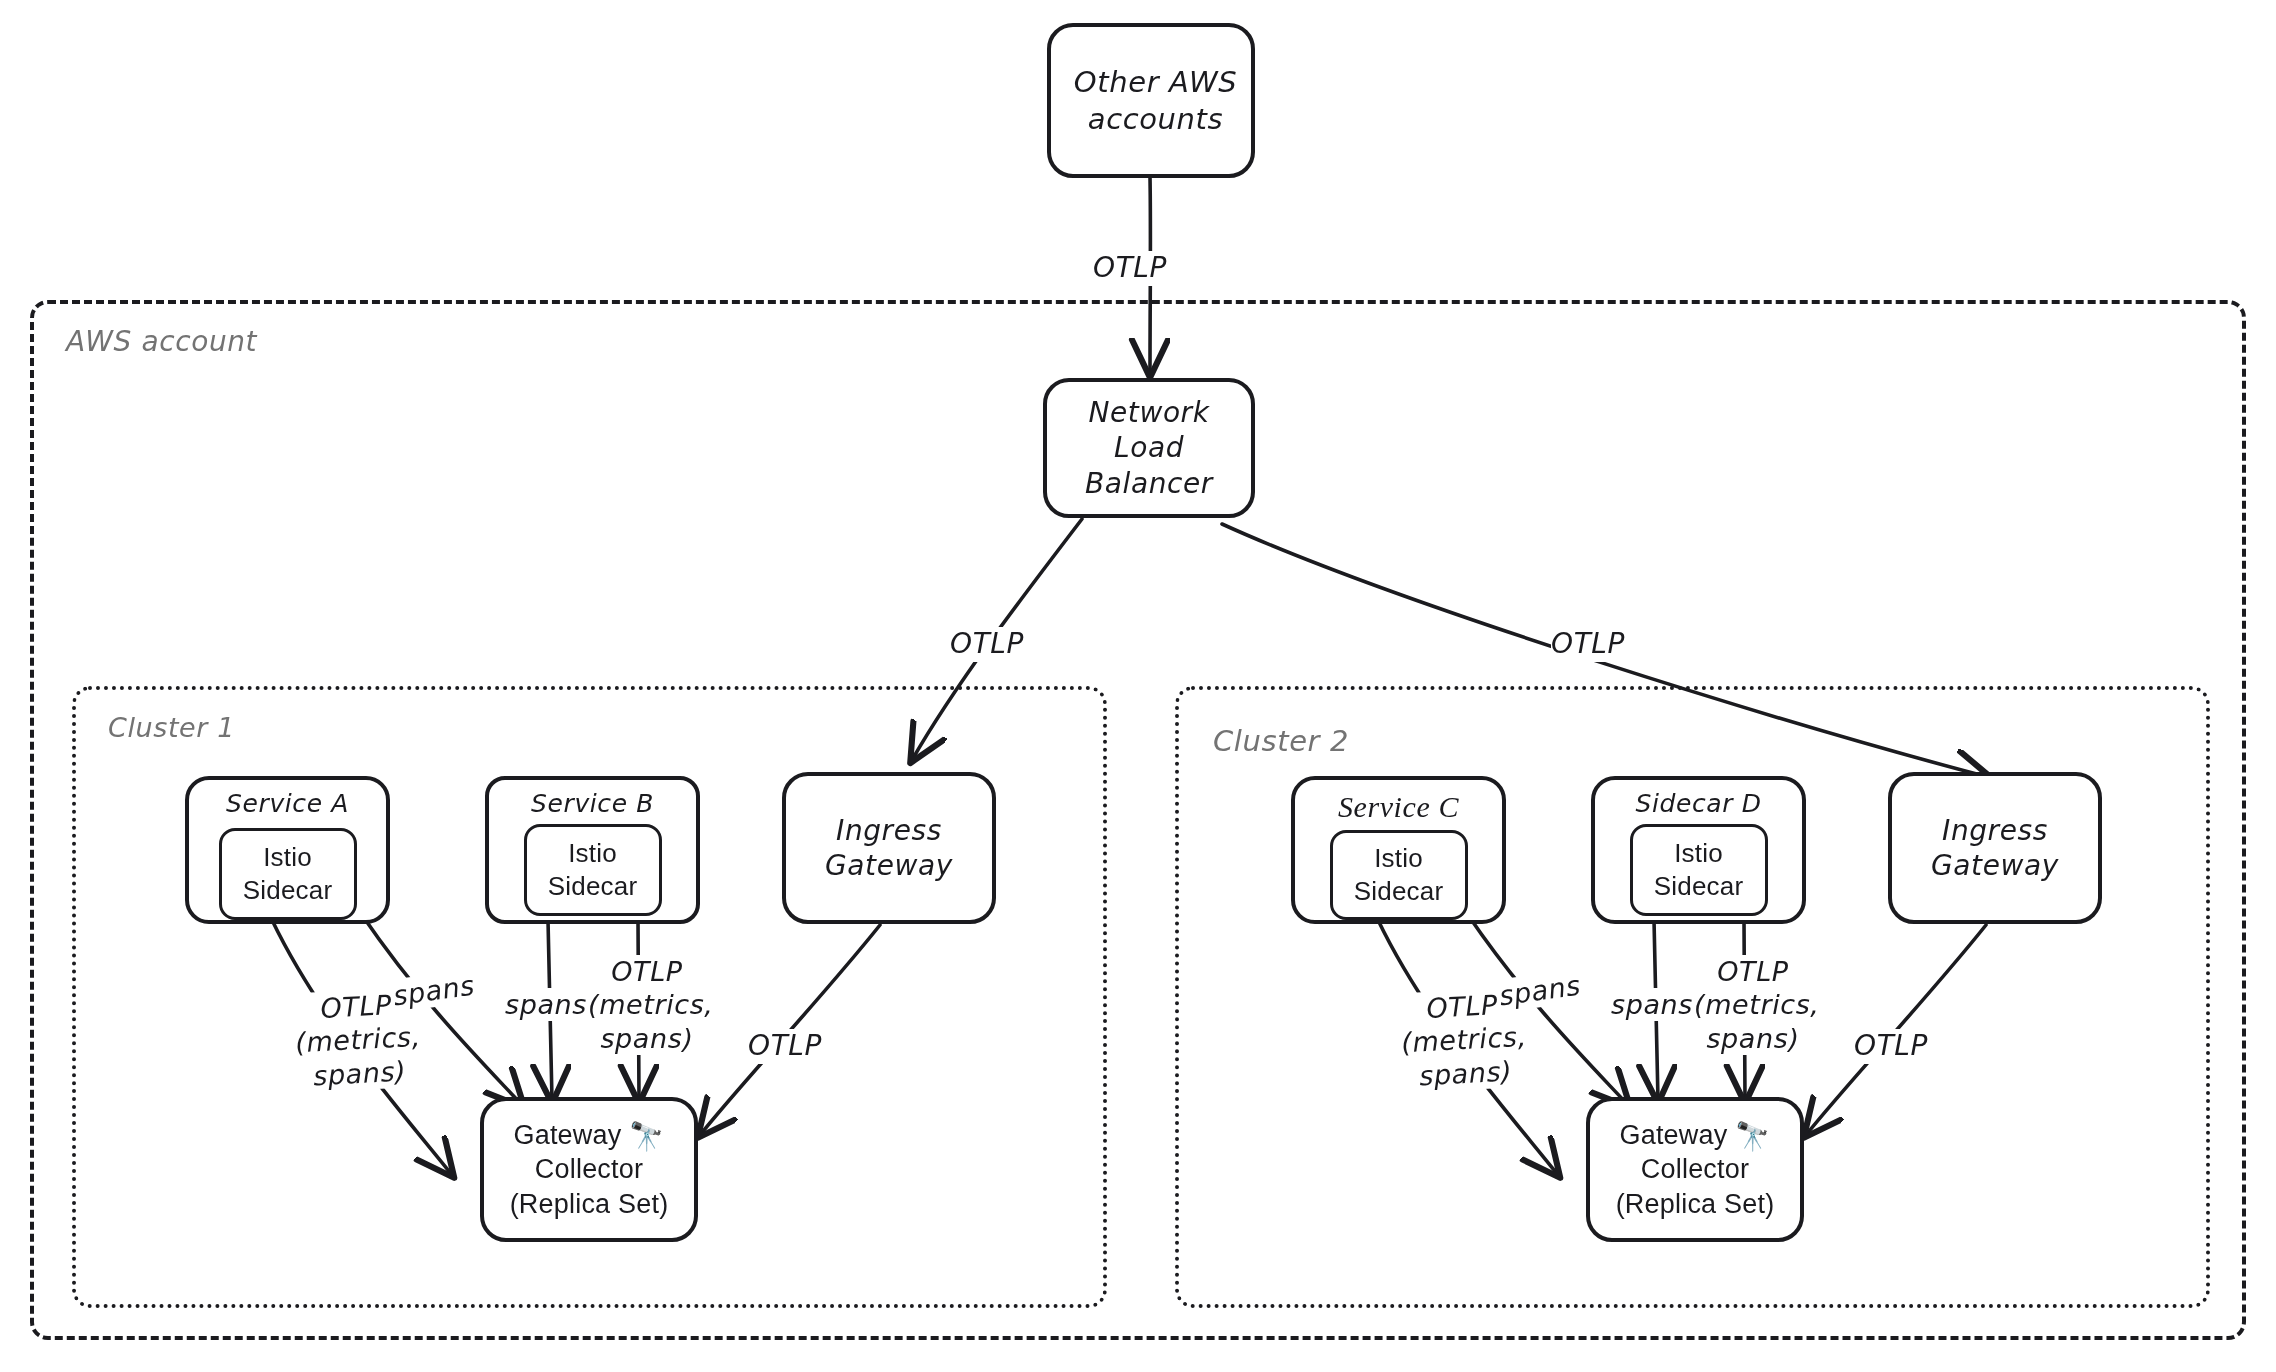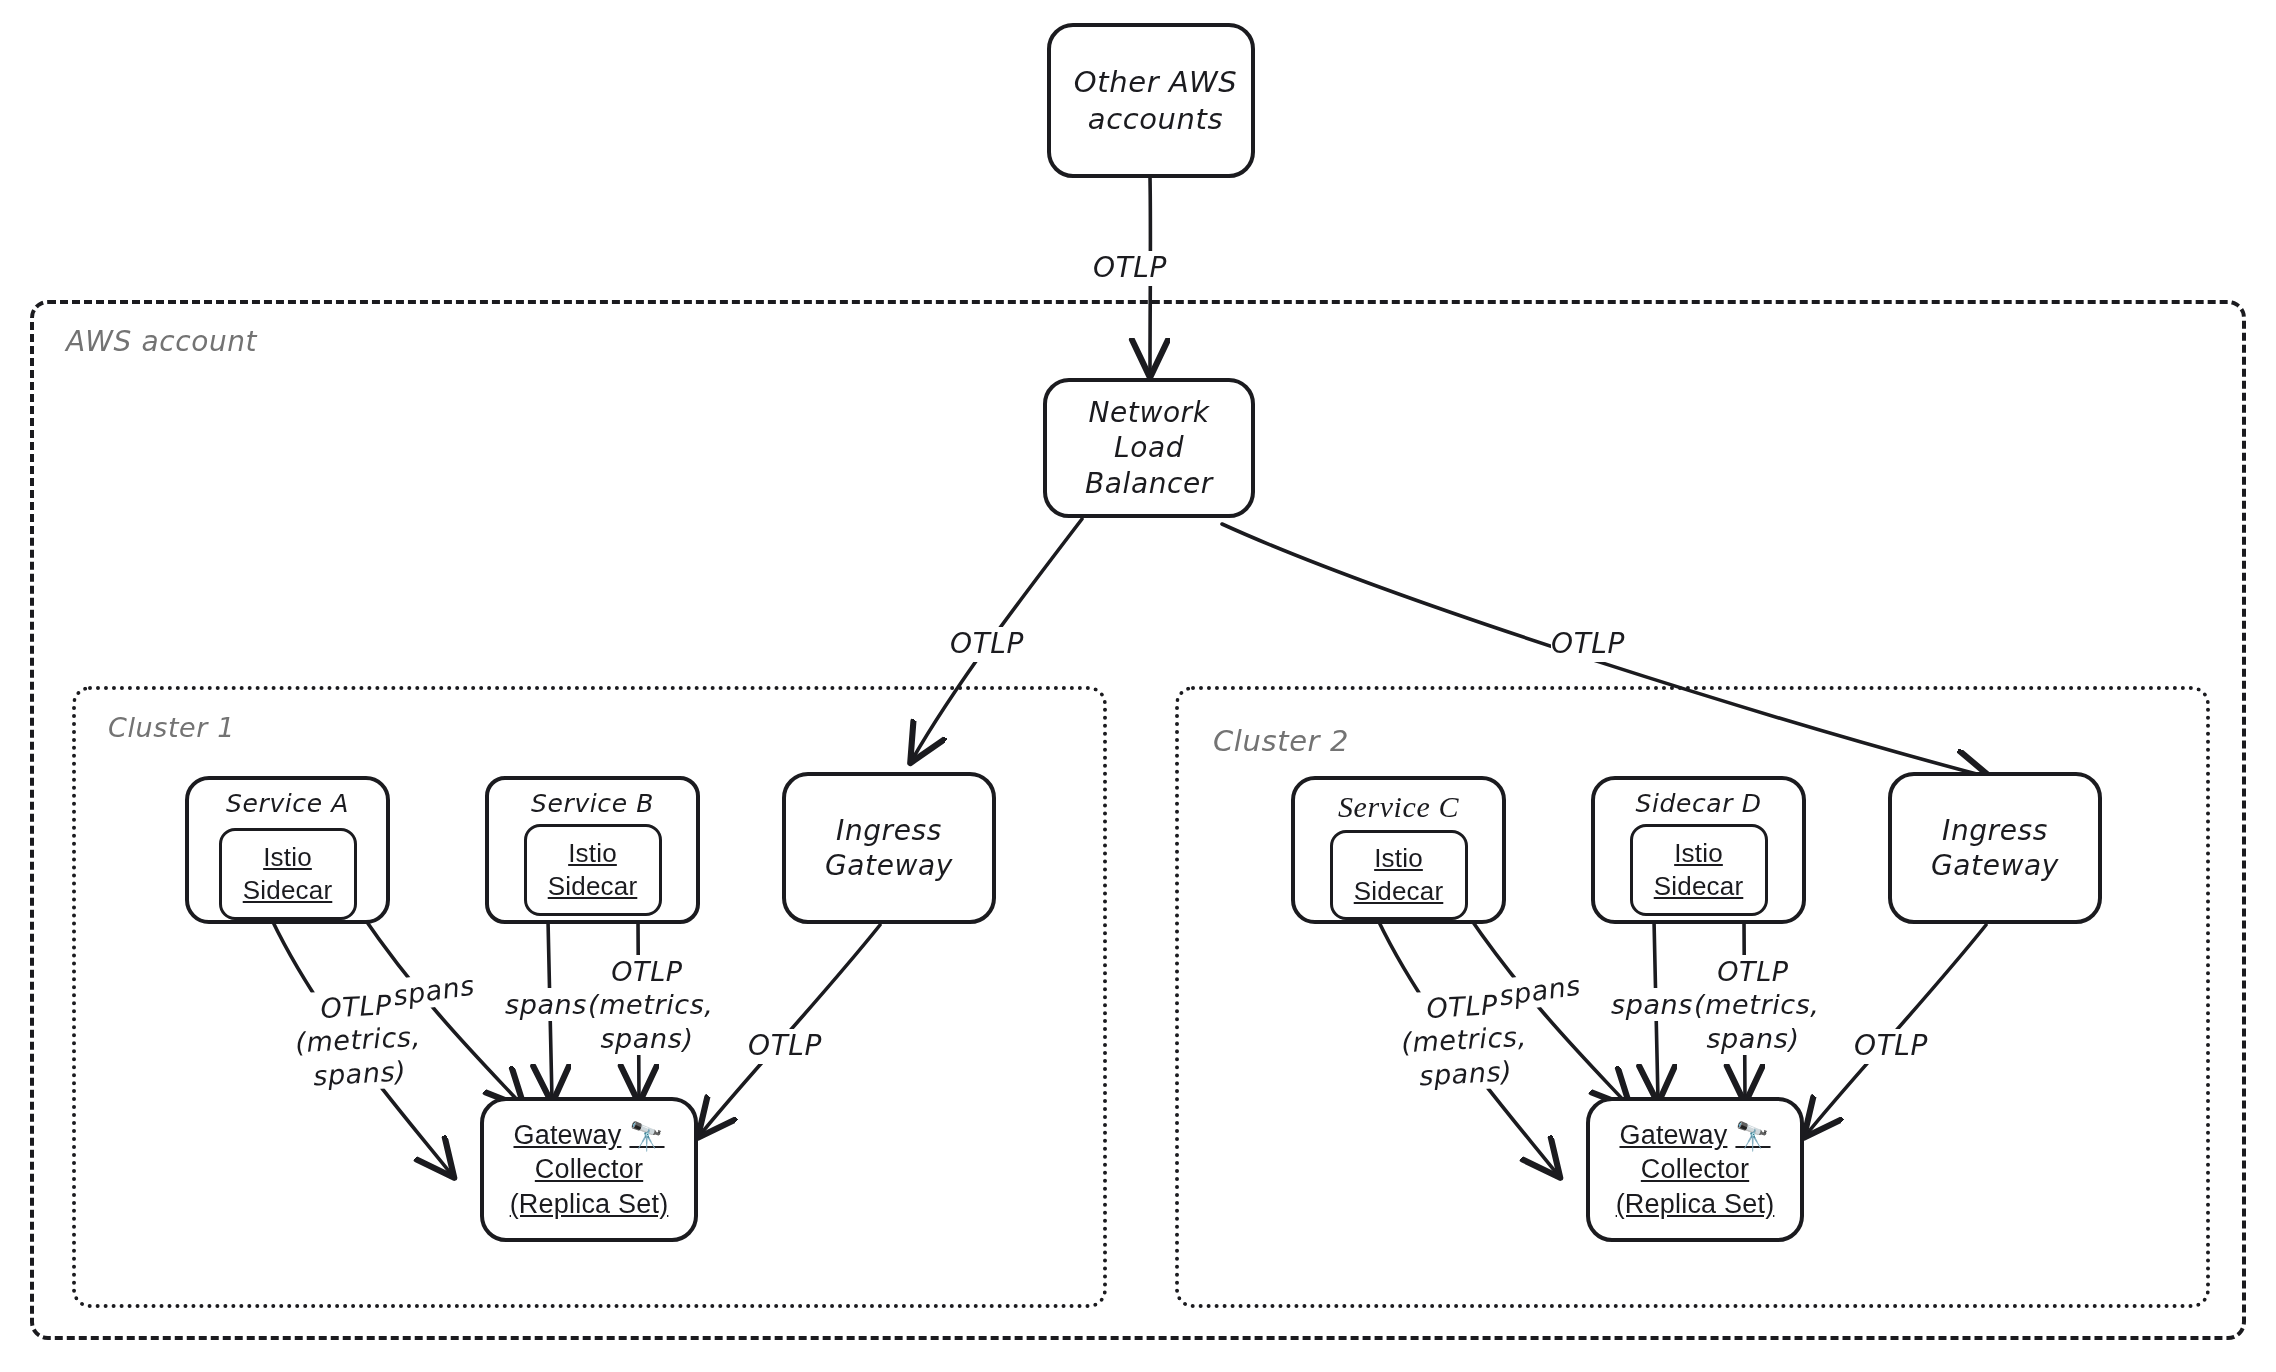--- a/index.html
+++ b/index.html
@@ -41,21 +41,20 @@
   .hand {
     font-family: "DejaVu Sans", sans-serif;
     font-style: italic;
     font-weight: 400;
     letter-spacing: 0.6px;
   }
   .plain {
     font-family: "Liberation Sans", sans-serif;
     font-style: normal;
     letter-spacing: 0.2px;
-    text-decoration: underline;
   }
   .node .ln { display: block; line-height: 1.26; }
 
   
   .zone {
     position: absolute;
     box-sizing: border-box;
     background: transparent;
     z-index: 1;
   }

